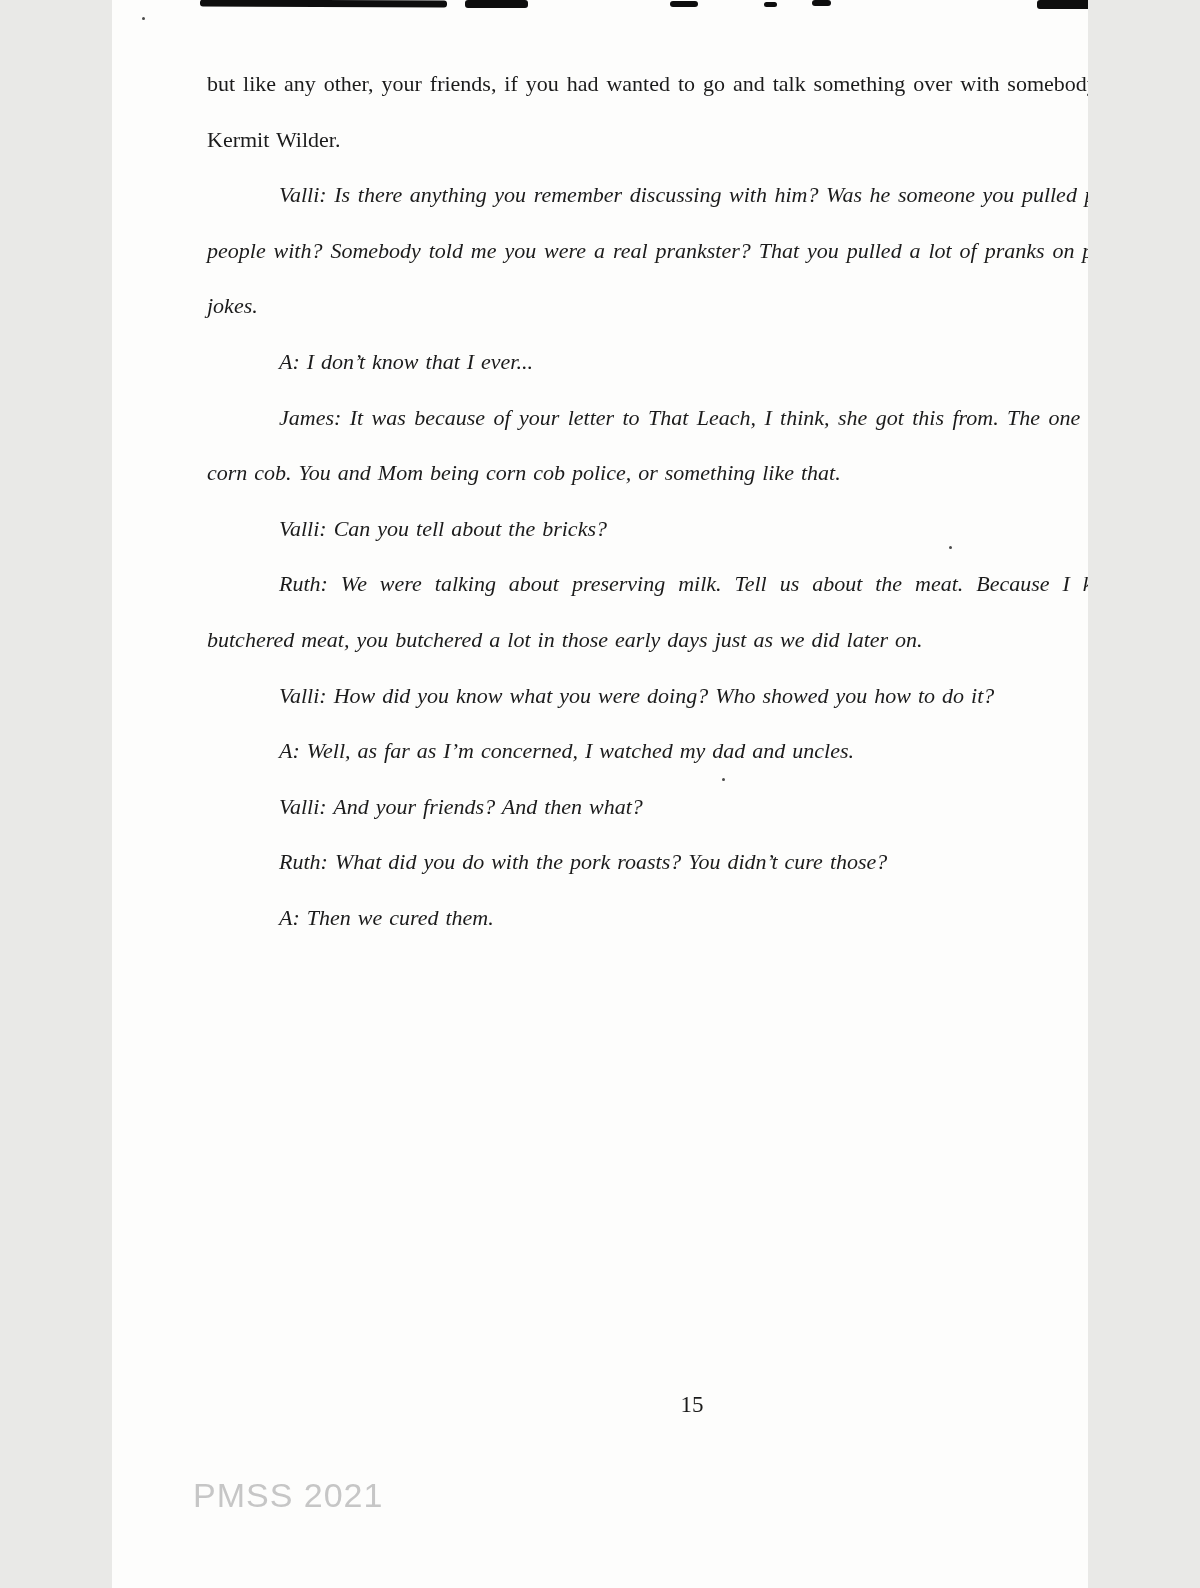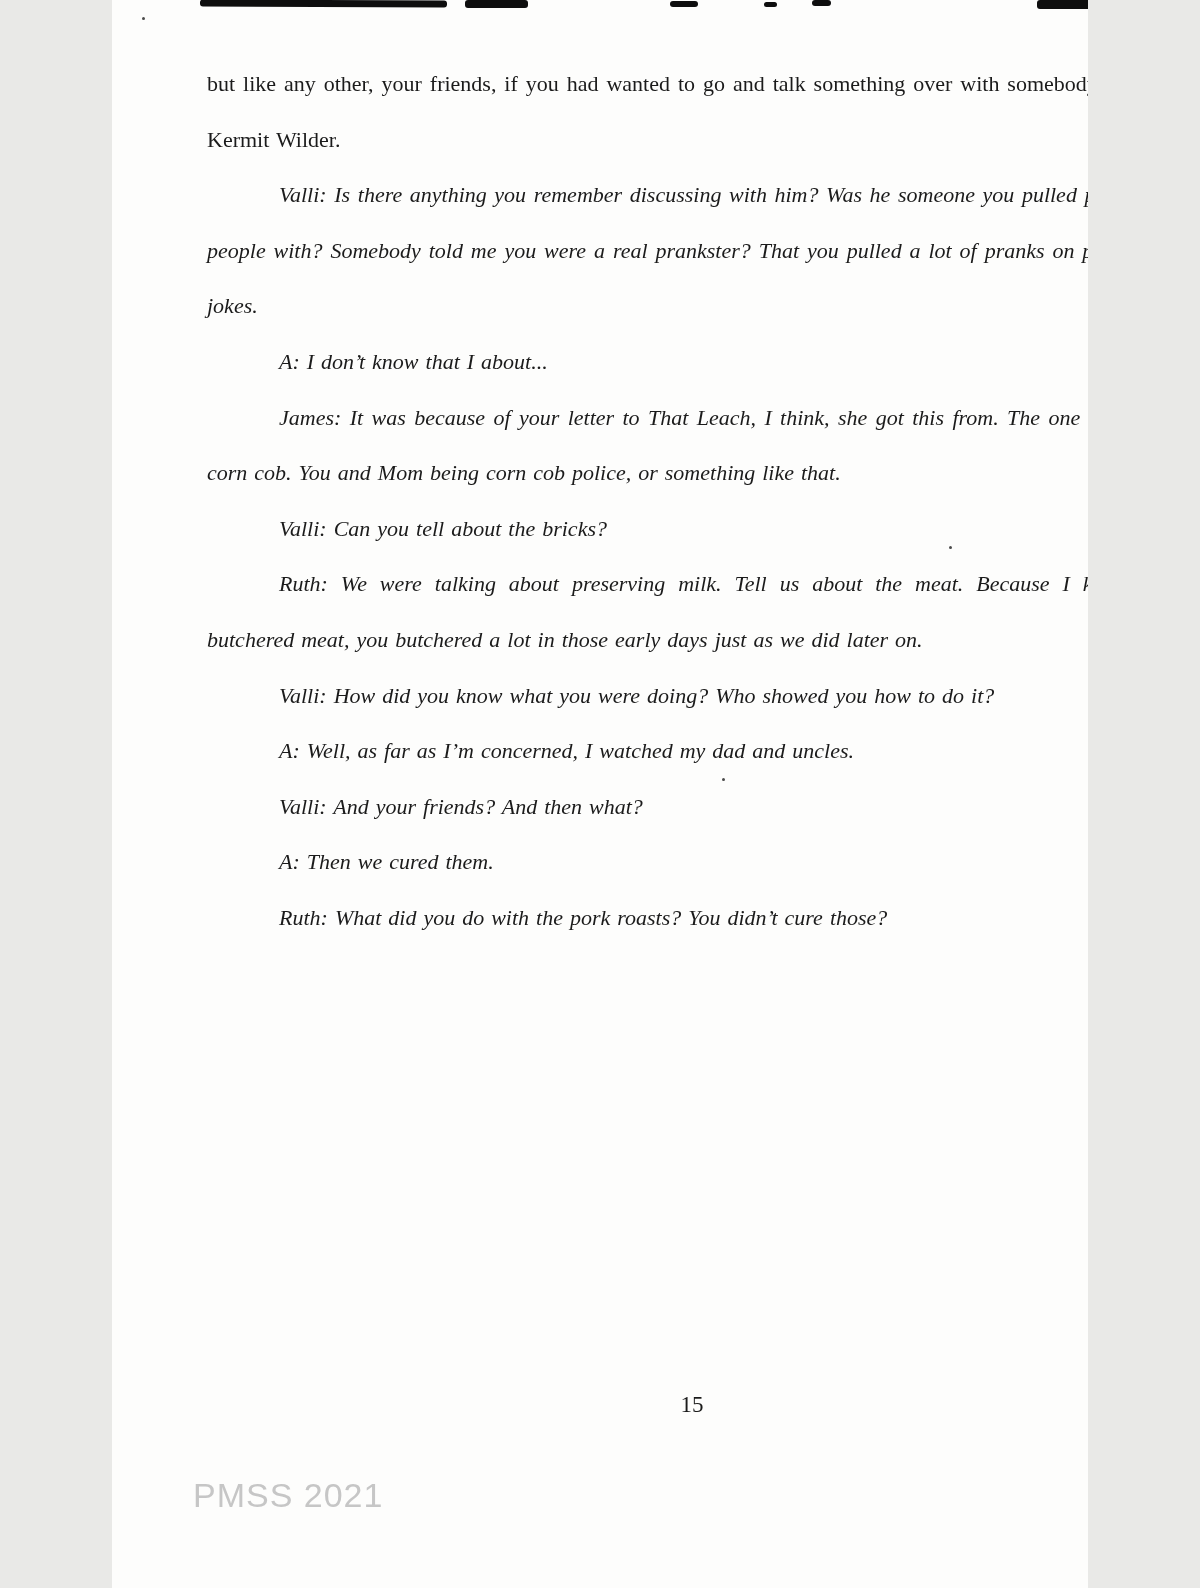--- a/index.html
+++ b/index.html
@@ -92,28 +92,28 @@
   <div class="artifact a7"></div>
   <div class="speck s1"></div>
   <div class="speck s2"></div>
   <div class="speck s3"></div>
   <div class="speck s4"></div>
   <div class="speck s5"></div>
 
   <main class="text-block">
     <p>but like any other, your friends, if you had wanted to go and talk something over with somebody, I guess Kermit Wilder.</p>
     <p class="ind">Valli:  Is there anything you remember discussing with him?  Was he someone you pulled pranks on people with?  Somebody told me you were a real prankster?  That you pulled a lot of pranks on people, or jokes.</p>
-    <p class="ind">A:  I don’t know that I about...</p>
+    <p class="ind">A:  I don’t know that I ever...</p>
     <p class="ind">James:  It was because of your letter to That Leach, I think, she got this from.  The one about the corn cob.  You and Mom being corn cob police, or something like that.</p>
     <p class="ind">Valli:  Can you tell about the bricks?</p>
     <p class="ind">Ruth:  We were talking about preserving milk.  Tell us about the meat.  Because I know you butchered meat, you butchered a lot in those early days just as we did later on.</p>
     <p class="ind">Valli:  How did you know what you were doing?  Who showed you how to do it?</p>
     <p class="ind">A:  Well, as far as I’m concerned, I watched my dad and uncles.</p>
     <p class="ind">Valli:  And your friends?  And then what?</p>
+    <p class="ind">Ruth:  What did you do with the pork roasts?  You didn’t cure those?</p>
     <p class="ind">A:  Then we cured them.</p>
-    <p class="ind">Ruth:  What did you do with the pork roasts?  You didn’t cure those?</p>
   </main>
 
   <div class="page-number">15</div>
 
   <div class="watermark">PMSS 2021</div>
 
 </div>
 
 </body></html>

